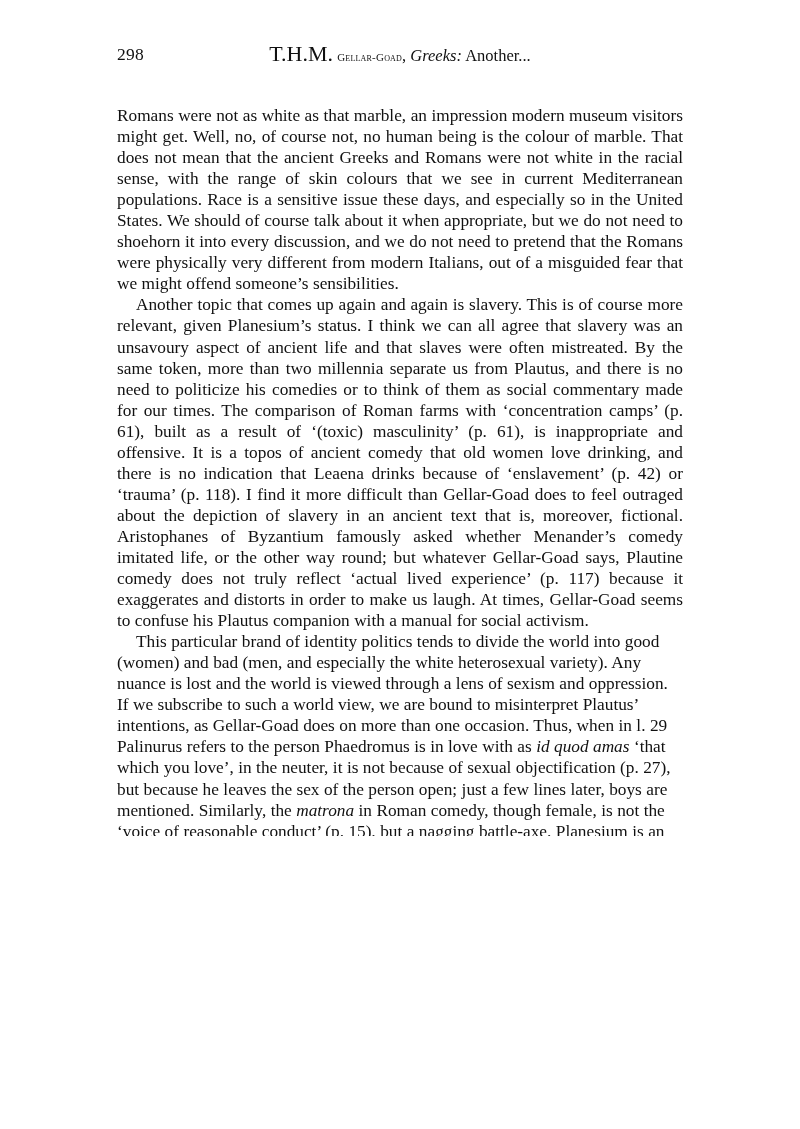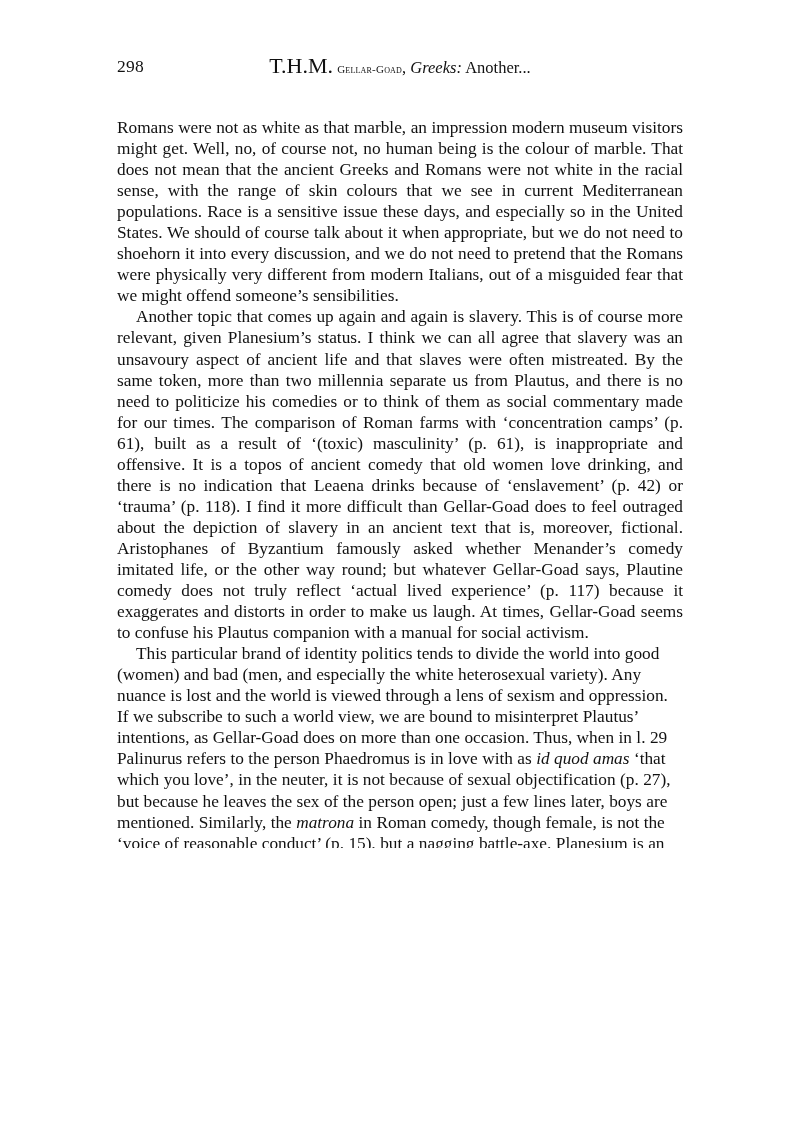--- a/index.html
+++ b/index.html
@@ -10,21 +10,21 @@
   }
   body {
     font-family: "Liberation Serif", "DejaVu Serif", serif;
     color: #111111;
     -webkit-font-smoothing: antialiased;
   }
   .page {
     position: relative;
     width: 800px;
     height: 836px;
-    margin: 12px auto;
+    margin: 0 auto;
     background: #ffffff;
     overflow: hidden;
     box-sizing: border-box;
     text-decoration: underline;
   }
 
   
   .running-head {
     position: absolute;
     left: 117px;

